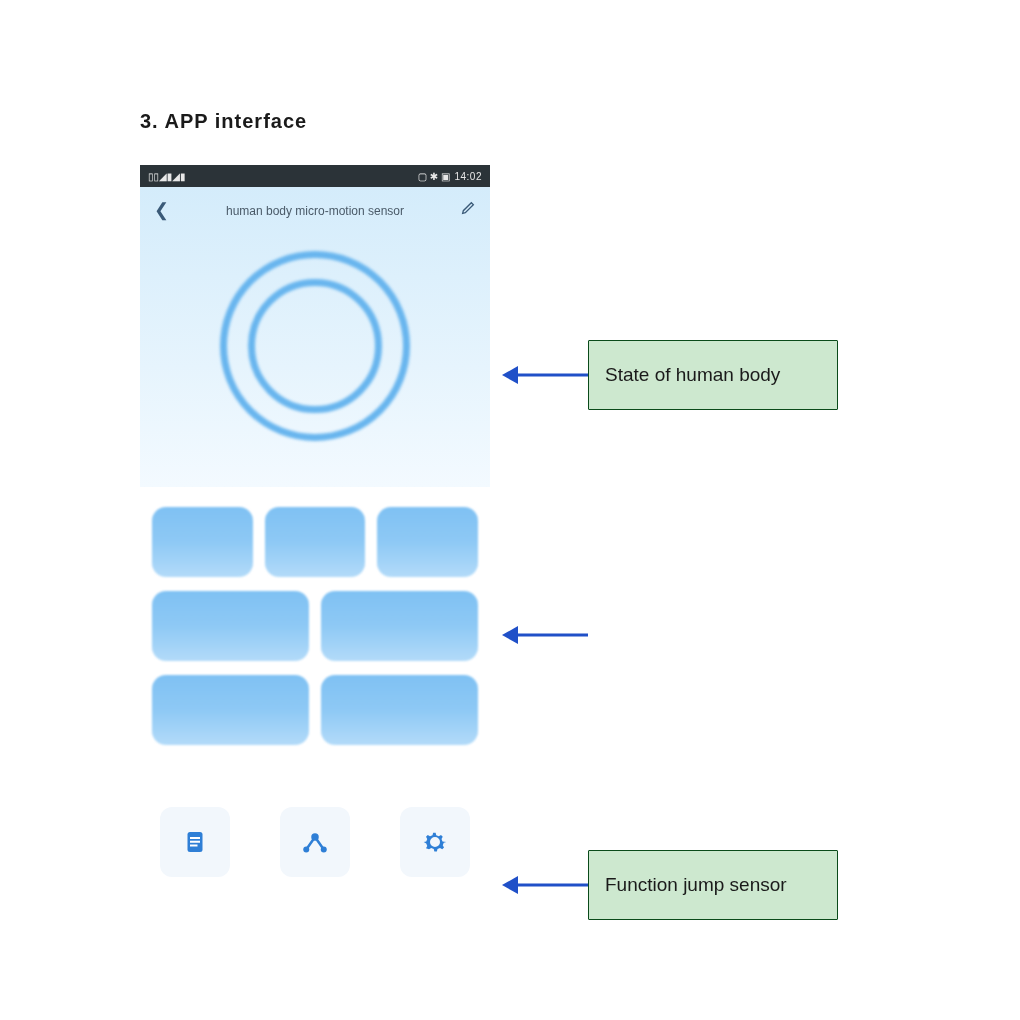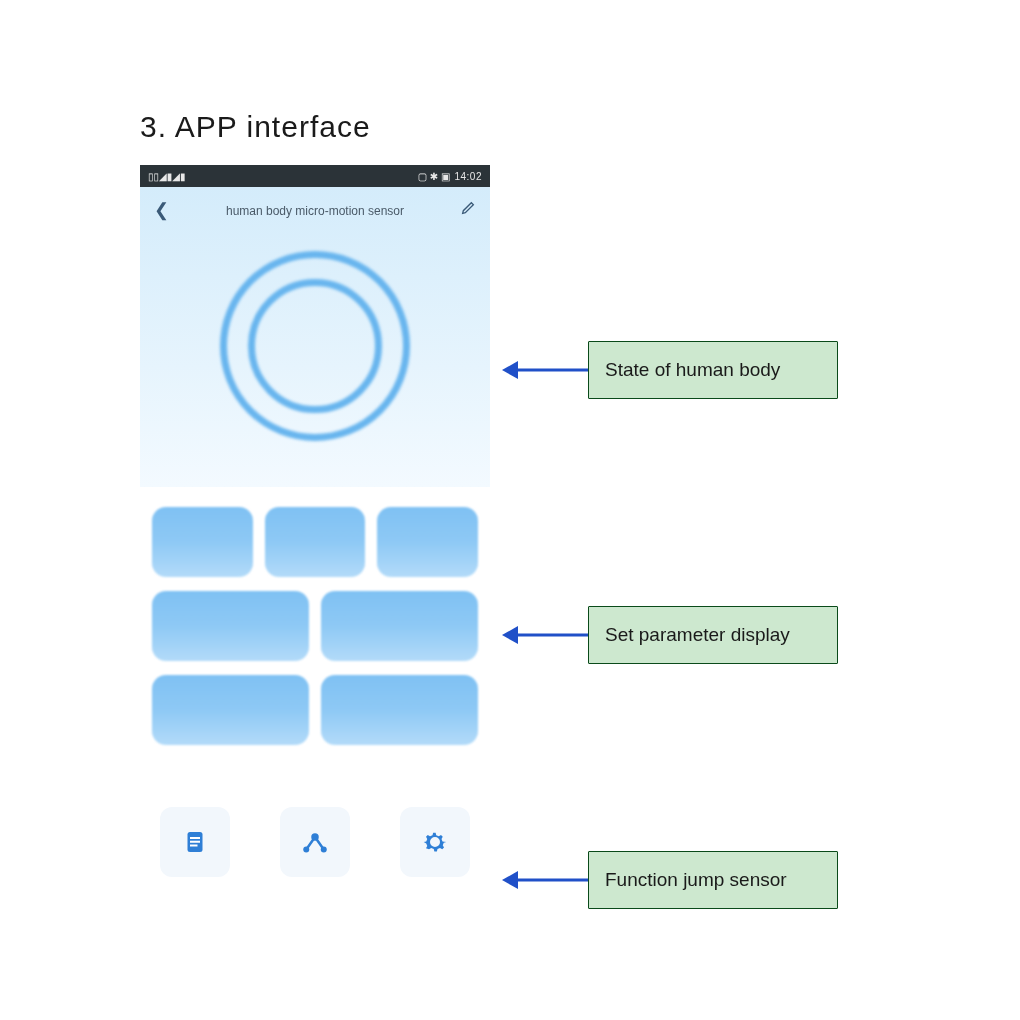--- a/index.html
+++ b/index.html
@@ -8,24 +8,24 @@
     height: 1020px;
     background: #ffffff;
     font-family: Arial, Helvetica, sans-serif;
     position: relative;
     overflow: hidden;
   }
   .heading {
     position: absolute;
     top: 110px;
     left: 140px;
-    font-size: 30px;
+    font-size: 20px;
     letter-spacing: 1px;
     color: #1a1a1a;
-    font-weight: 400;
+    font-weight: 700;
   }
 
   
   .phone {
     position: absolute;
     top: 165px;
     left: 140px;
     width: 350px;
     height: 790px;
     background: #ffffff;
@@ -158,21 +158,21 @@
     left: 4px;
     top: 50%;
     transform: translateY(-50%);
     width: 0; height: 0;
     border-top: 9px solid transparent;
     border-bottom: 9px solid transparent;
     border-right: 16px solid #2050c8;
   }
   .label-box {
     min-width: 250px;
-    height: 58px;
+    height: 70px;
     border: 1.5px solid #0a4a1a;
     background: #cde8cf;
     display: flex;
     align-items: center;
     padding: 0 16px;
     font-size: 19px;
     color: #1a1a1a;
     border-radius: 1px;
   }
 
@@ -264,21 +264,20 @@
       <div class="arrow-line"></div>
   </div>
   <div class="label-box">State of human body</div>
 </div>
 
 <div class="callout c2">
   <div class="arrow">
     <div class="arrow-head"></div>
       <div class="arrow-line"></div>
   </div>
-  <div class="label-box">Set parameter display</div>
 </div>
 
 <div class="callout c3">
   <div class="arrow">
     <div class="arrow-head"></div>
       <div class="arrow-line"></div>
   </div>
   <div class="label-box">Function jump sensor</div>
 </div>
 

